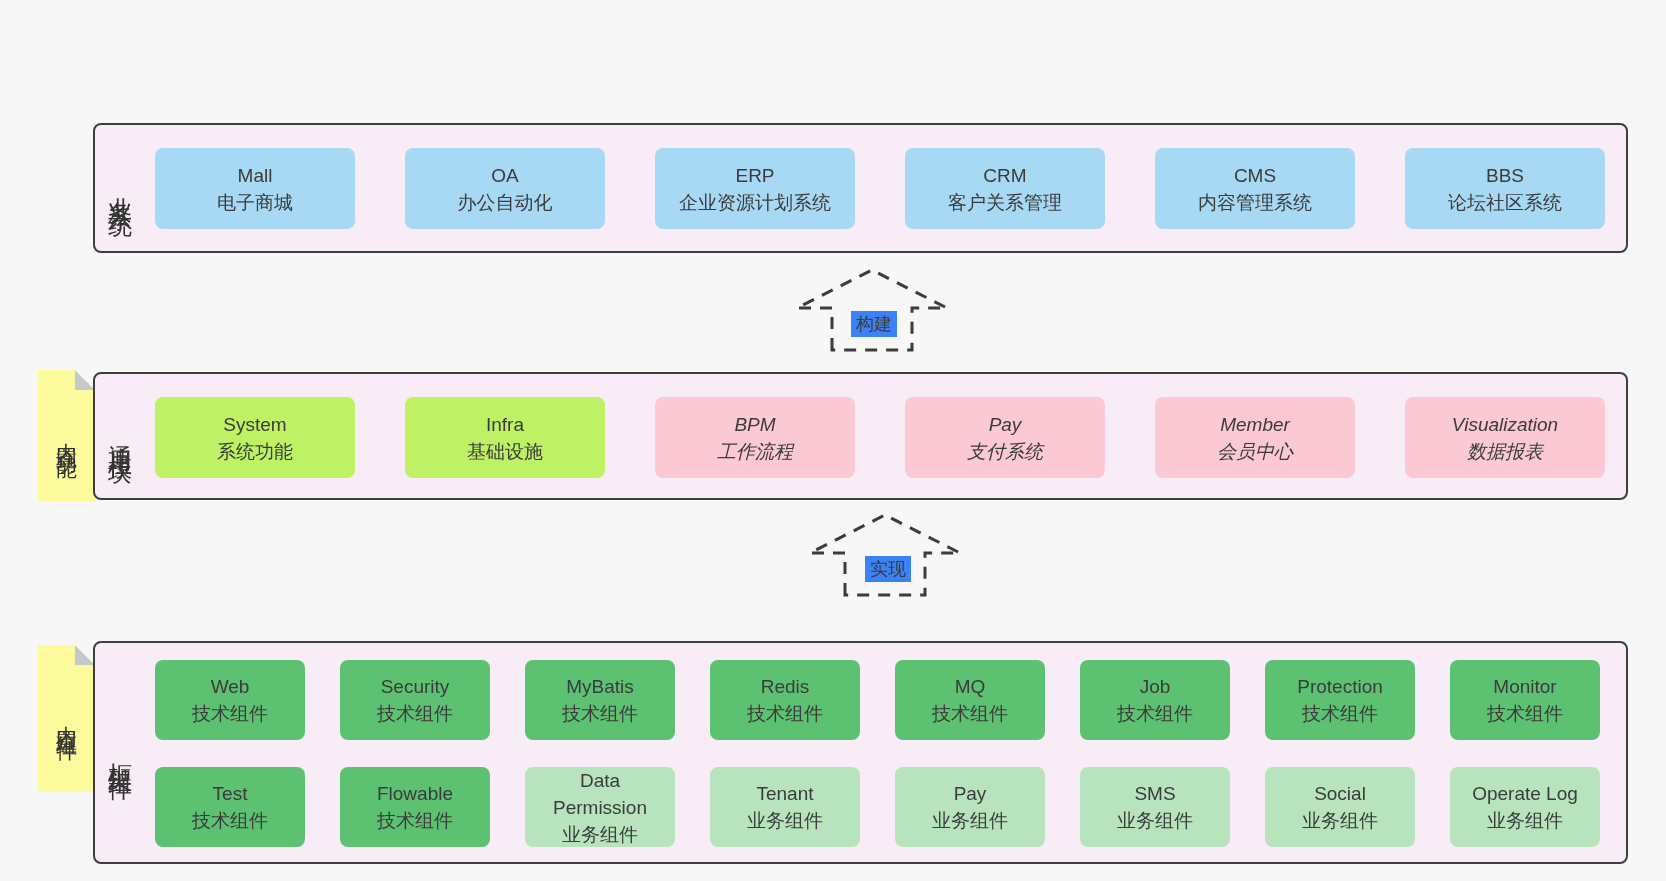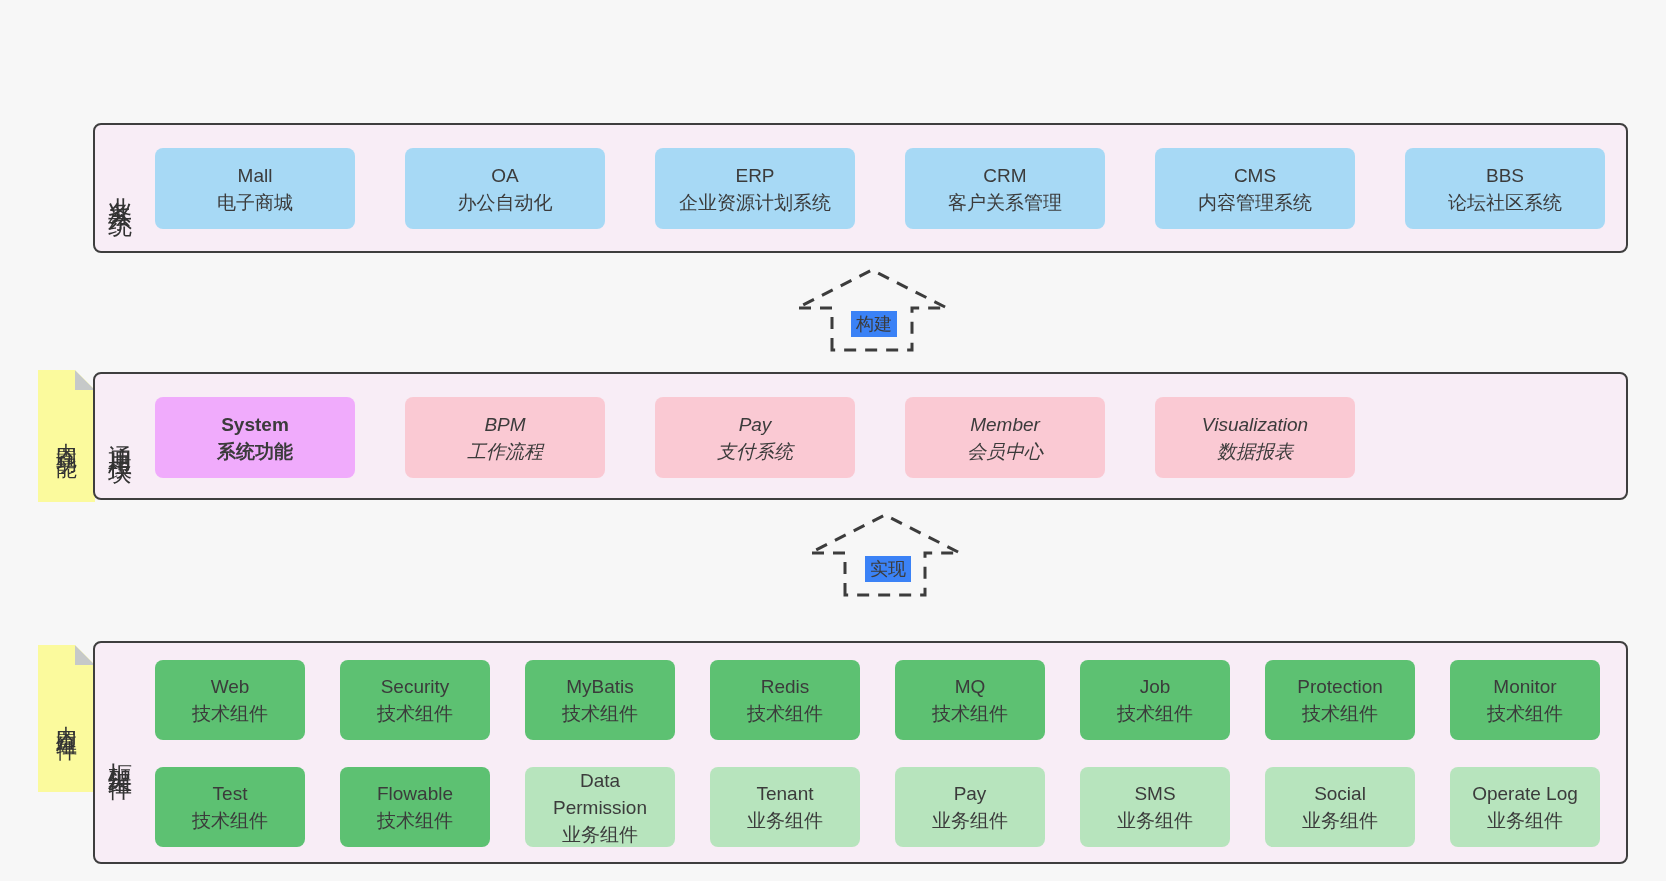--- a/index.html
+++ b/index.html
@@ -23,21 +23,21 @@
   .row8{gap:35px;}
   .row8.r1{top:17px;}
   .row8.r2{top:124px;}
 
   .box{border-radius:8px;display:flex;flex-direction:column;align-items:center;
        justify-content:center;text-align:center;color:#3b3b3b;
        font-size:19px;line-height:27px;box-sizing:border-box;padding:2px 8px;}
   .w200{width:200px;height:81px;}
   .w150{width:150px;height:80px;}
   .c-blue  {background:#a7d9f5;}
-  .c-red   {background:#f0abfc;font-weight:bold;}
+  .c-red   {background:#bef264;}
   .c-pink  {background:#fac9d3;font-style:italic;}
   .c-green {background:#5dc172;}
   .c-lgreen{background:#b7e4bd;}
 
   
   .sticky{position:absolute;left:38px;width:57px;background:#fbfa9d;
           clip-path:polygon(0 0,calc(100% - 20px) 0,100% 20px,100% 100%,0 100%);
           display:flex;align-items:center;justify-content:center;}
   .sticky-functions {top:370px;height:132px;}
   .sticky-components{top:645px;height:147px;}
@@ -105,20 +105,24 @@
   </svg>
   <span class="arrow-label a1">构建</span>
 
   <div class="band band-modules">
     <div class="vlabel">通用模块</div>
     <div class="row row6">
       <div class="box w200 c-red">
         <span>System</span>
         <span>系统功能</span>
       </div>
+      <div class="box w200 c-red">
+        <span>Infra</span>
+        <span>基础设施</span>
+      </div>
       <div class="box w200 c-pink">
         <span>BPM</span>
         <span>工作流程</span>
       </div>
       <div class="box w200 c-pink">
         <span>Pay</span>
         <span>支付系统</span>
       </div>
       <div class="box w200 c-pink">
         <span>Member</span>

